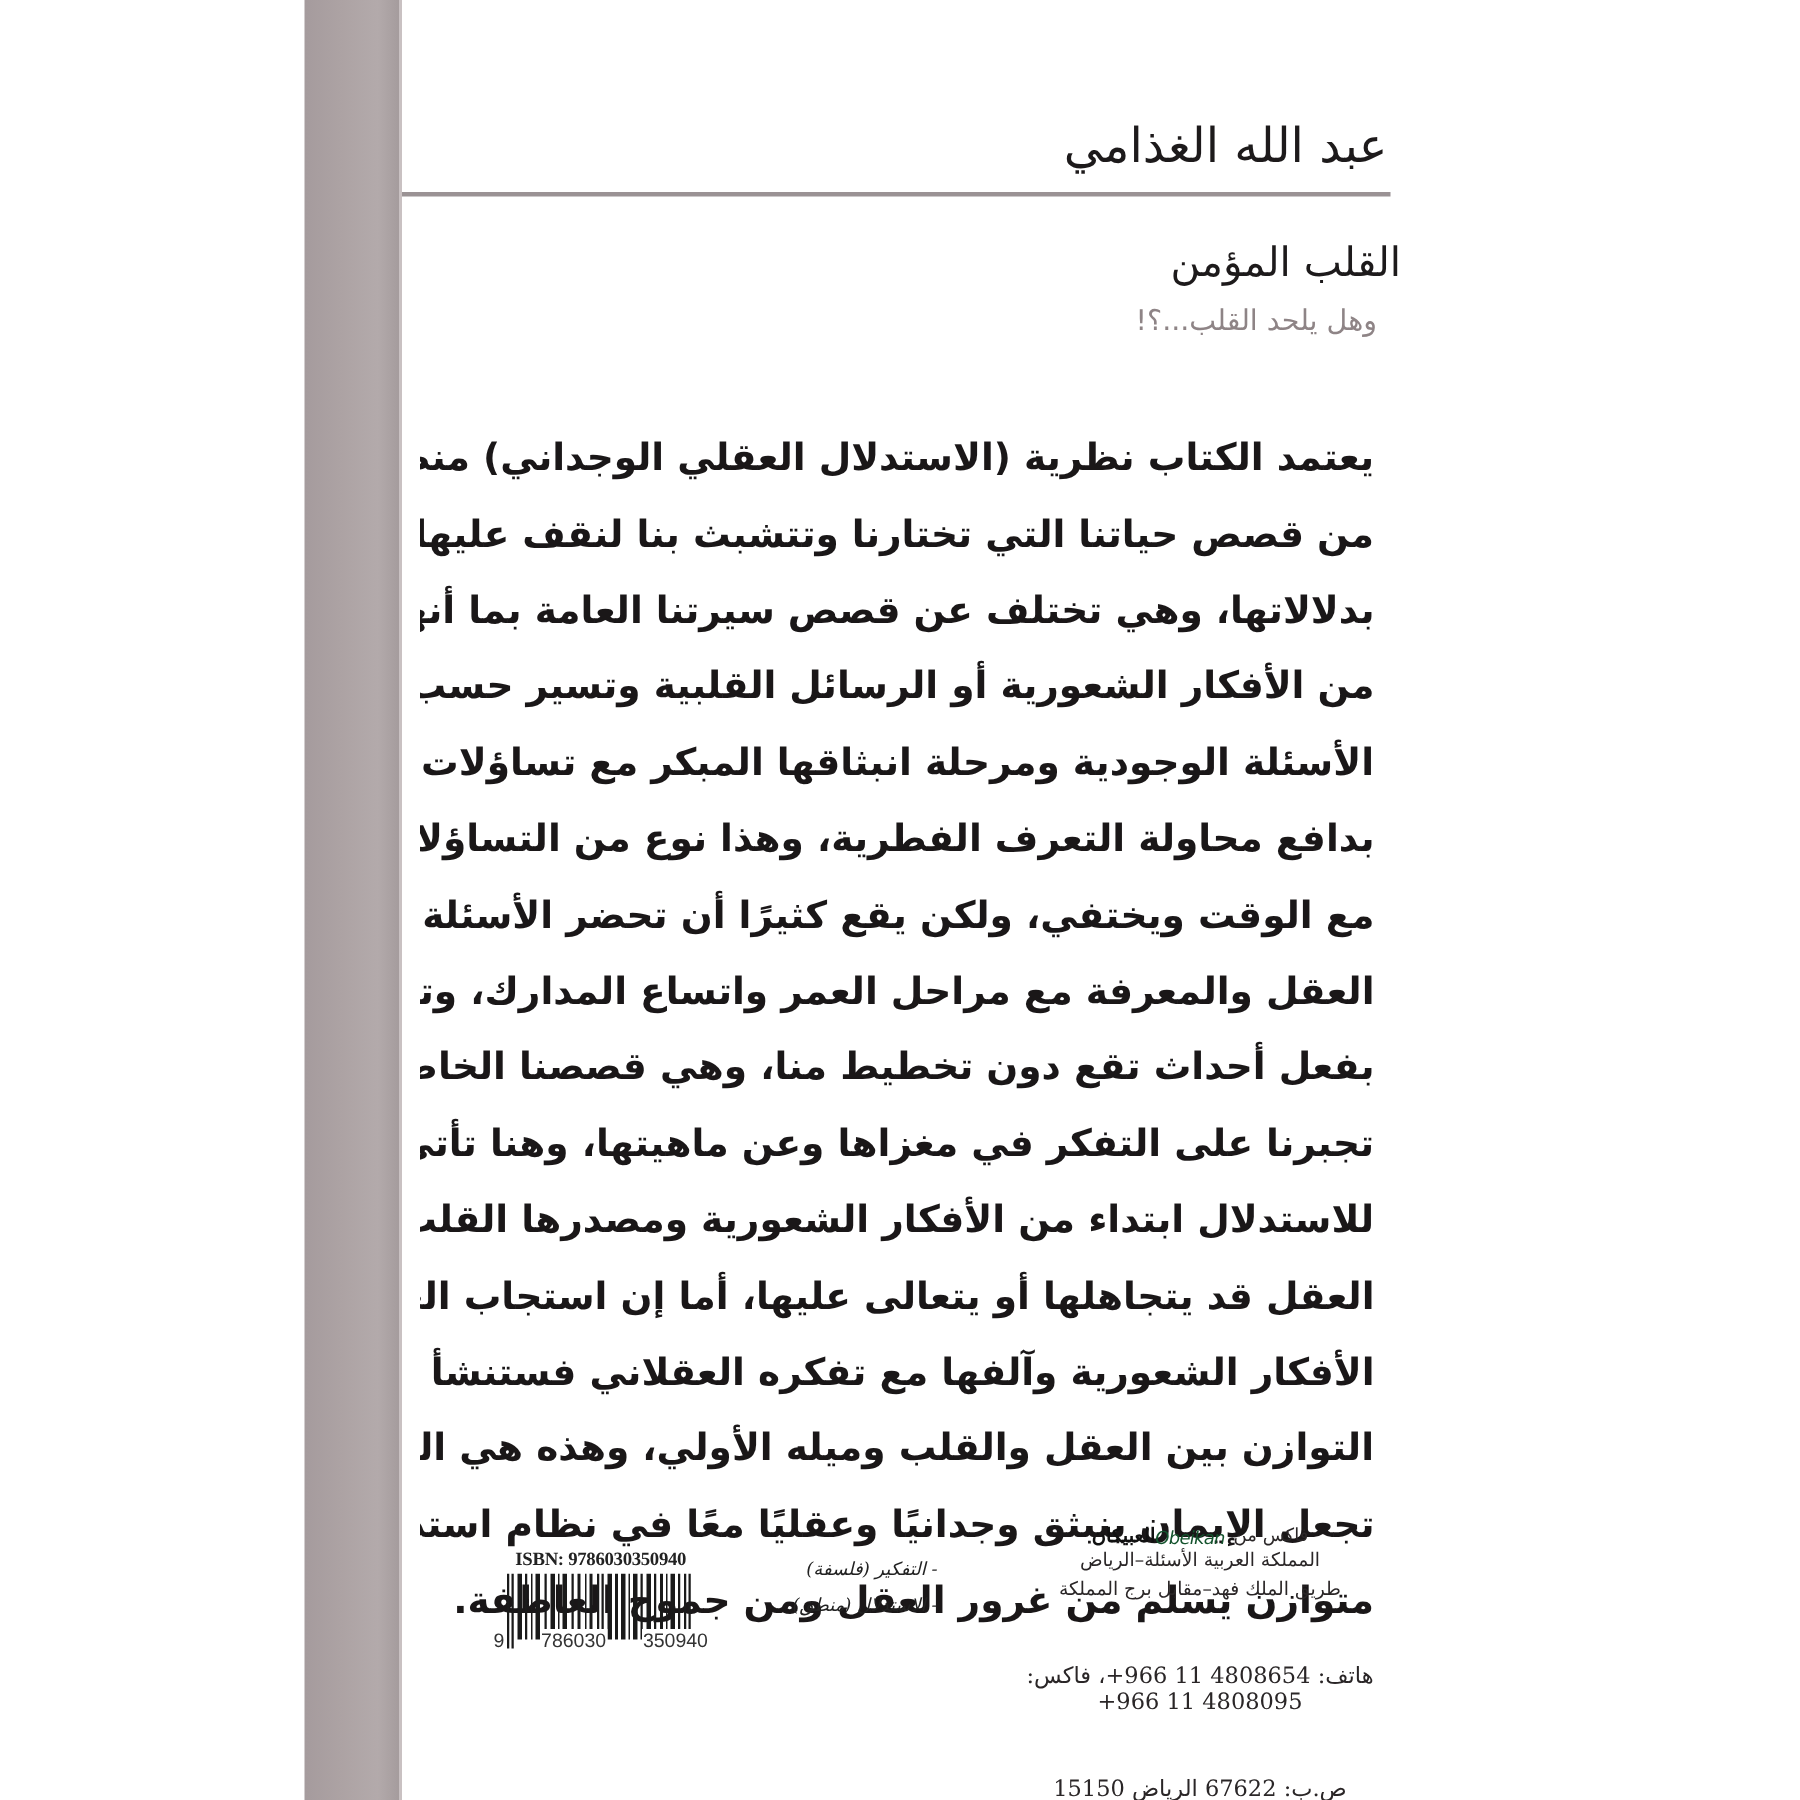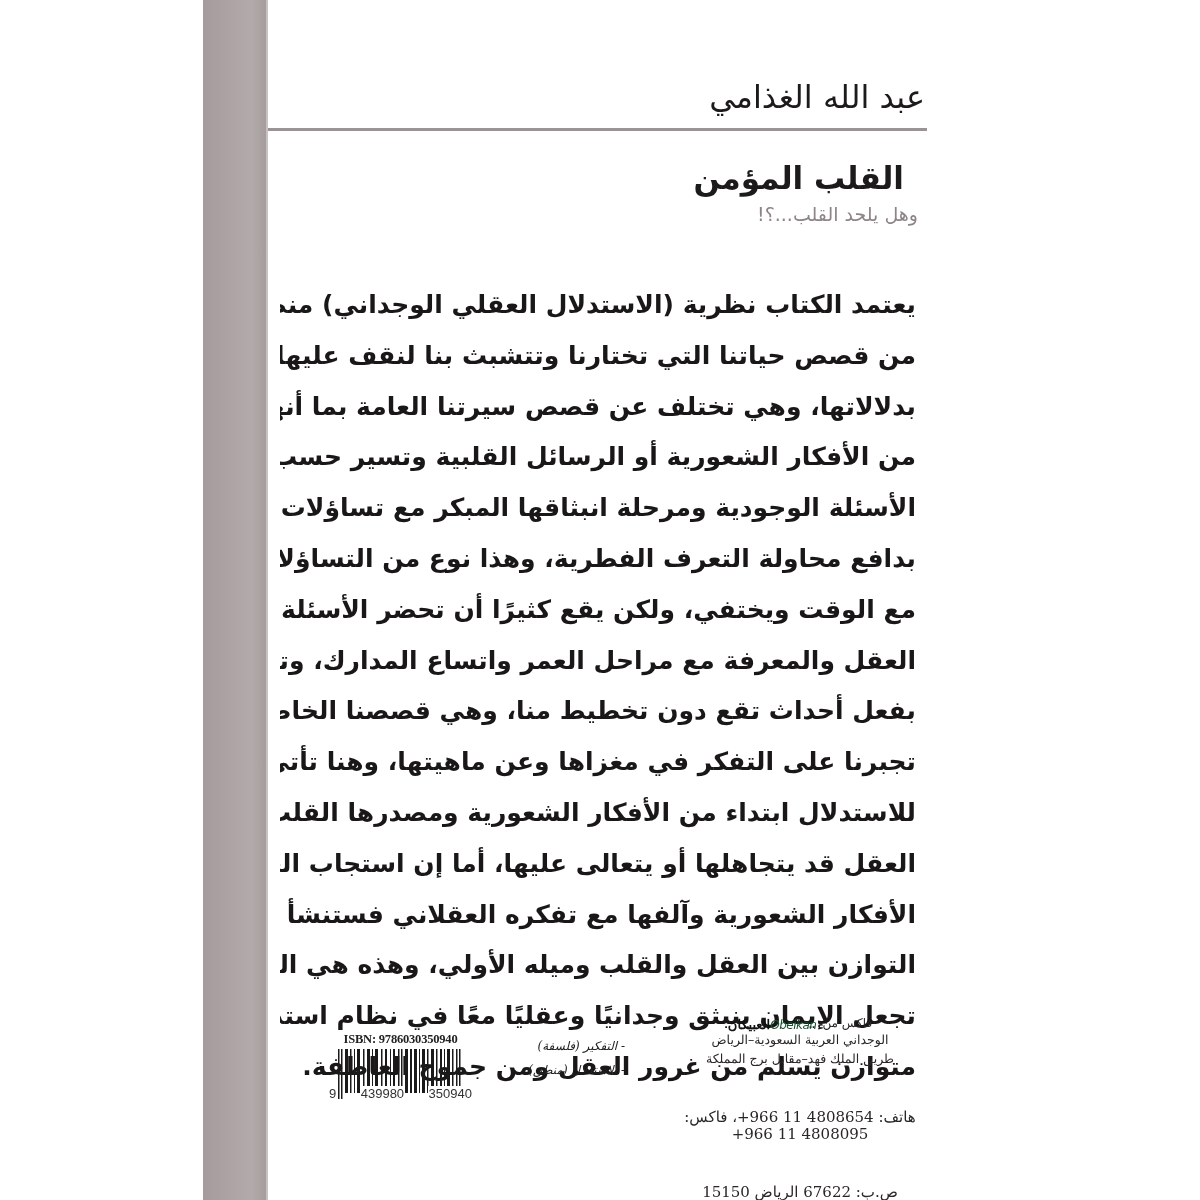--- a/index.html
+++ b/index.html
@@ -17,22 +17,22 @@
   .author {
     position: absolute; right: 275px; top: 78px; direction: rtl;
     font-size: 32px; color: #1d1a1b; font-weight: normal; letter-spacing: 0;
     white-space: nowrap;
   }
   .divider {
     position: absolute; left: 268px; top: 128px; width: 659px; height: 3px;
     background: #9a9294;
   }
   .title {
-    position: absolute; right: 296px; top: 160px; direction: rtl;
-    font-size: 31px; color: #1d1a1b; white-space: nowrap; font-weight: bold;
+    position: absolute; right: 266px; top: 160px; direction: rtl;
+    font-size: 27px; color: #1d1a1b; white-space: nowrap;
   }
   .subtitle {
     position: absolute; right: 282px; top: 203px; direction: rtl;
     font-size: 19px; font-weight: normal; color: #8e8486; white-space: nowrap;
   }
   .body-text {
     position: absolute; left: 280px; top: 280px; width: 636px;
     direction: rtl; text-align: justify; text-align-last: right;
   }
   .body-line {
@@ -101,21 +101,21 @@
   </div>
 
   <div class="publisher">
     <div class="pub-head">
       <span class="pub-order">فاكس من</span>
       <span class="logo">
         <span class="logo-ar">العبيكان</span>
         <span class="logo-en">Obeikan</span>
       </span>
     </div>
-    <div class="pub-line">الوجداني العربية السعودية–الرياض</div>
+    <div class="pub-line">المملكة العربية الأسئلة–الرياض</div>
     <div class="pub-line">طريق الملك فهد–مقابل برج المملكة</div>
     <div class="pub-small">هاتف: 4808654 11 966+، فاكس: 4808095 11 966+</div>
     <div class="pub-small">ص.ب: 67622 الرياض 15150</div>
   </div>
 
   <div class="isbn-block">
     <div class="isbn-text">ISBN: 9786030350940</div>
     <div class="barcode">
       <svg width="145" height="52" viewBox="0 0 145 52">
         <g fill="#1a1a1a">
@@ -146,21 +146,21 @@
           <rect x="112" y="0" width="2" height="44"></rect>
           <rect x="116" y="0" width="1" height="44"></rect>
           <rect x="119" y="0" width="3" height="44"></rect>
           <rect x="124" y="0" width="1.5" height="44"></rect>
           <rect x="128" y="0" width="1.5" height="50"></rect>
           <rect x="131" y="0" width="1.5" height="50"></rect>
         </g>
       </svg>
       <div class="barcode-digits">
         <span>9</span>
-        <span>439980</span>
+        <span>786030</span>
         <span>350940</span>
       </div>
     </div>
   </div>
 
   <div class="subjects">
     <div>- التفكير (فلسفة)</div>
     <div>- الاستدلال (منطق)</div>
   </div>
 </div>

